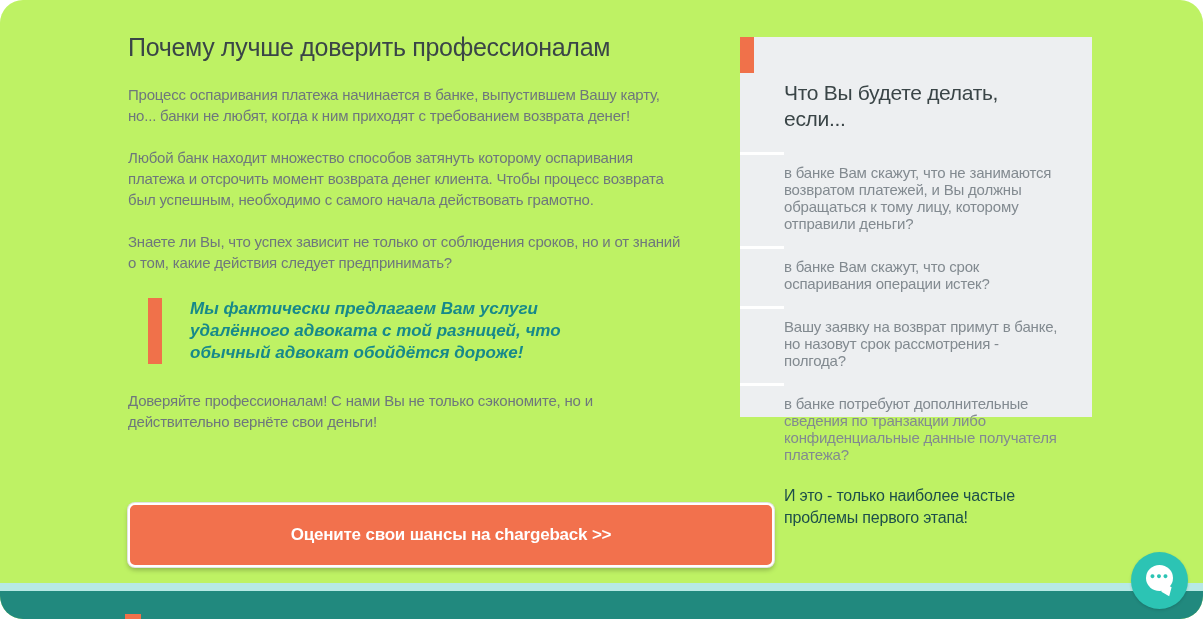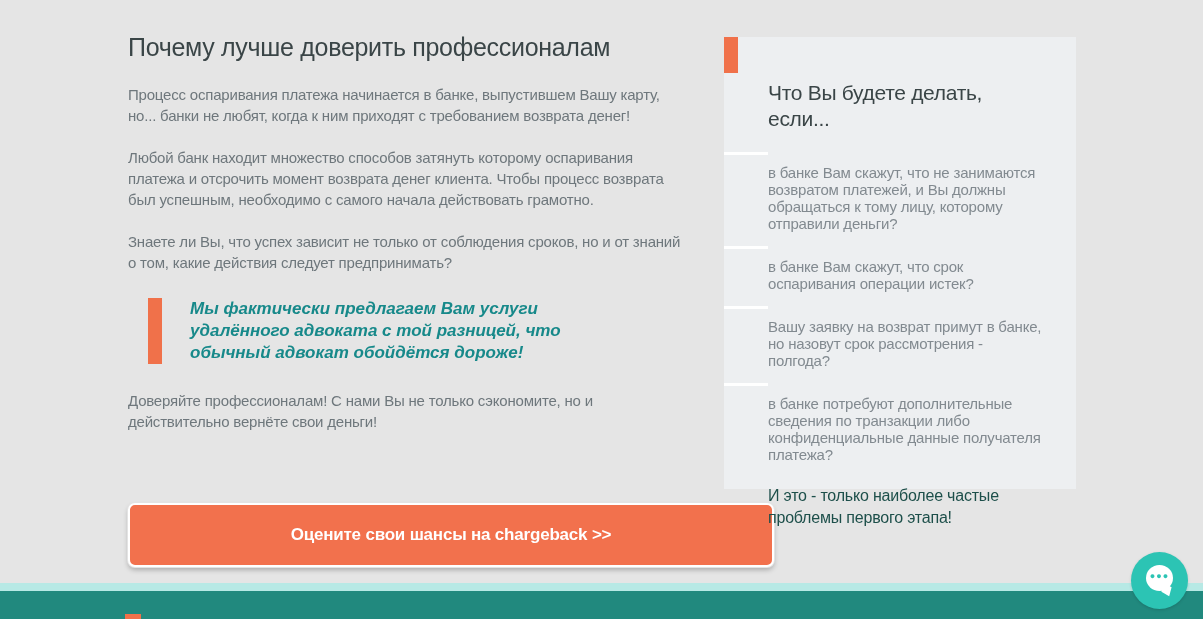--- a/index.html
+++ b/index.html
@@ -1,23 +1,24 @@
 <!DOCTYPE html>
 <html style="--accent-orange: #f0714a; --button-bg: #f2714d; --teal-text: #17898a; --dark-teal-text: #1d4f4a; --body-text: #6e777c; --sidebar-item-text: #828a90; --heading-text: #3a4547; --sidebar-bg: #edeff1; --footer-light: #b7e9e5; --footer-dark: #21897e; --chat-circle: #2cc4b4;"><head>
 <meta charset="utf-8">
 <style>
   * { margin: 0; padding: 0; box-sizing: border-box; }
   html, body { background: #ffffff; }
   .page {
     position: relative;
     width: 1203px;
     height: 619px;
-    background: #e5e5e5;
+    background: #bef264;
     overflow: hidden;
     font-family: "Liberation Sans", sans-serif;
+    border-radius: 23px;
   }
 
   
   .main {
     position: absolute;
     left: 128px;
     top: 33px;
     width: 556px;
   }
   .main h1 {
@@ -67,24 +68,24 @@
     font-size: 17px;
     font-weight: bold;
     letter-spacing: -0.2px;
     cursor: pointer;
     text-align: center;
   }
 
   
   .sidebar {
     position: absolute;
-    left: 724px;
+    left: 740px;
     top: 37px;
     width: 352px;
-    height: 452px;
+    height: 380px;
     background: var(--sidebar-bg);
   }
   .sidebar-accent {
     position: absolute;
     left: 0;
     top: 0;
     width: 14px;
     height: 36px;
     background: var(--accent-orange);
   }

